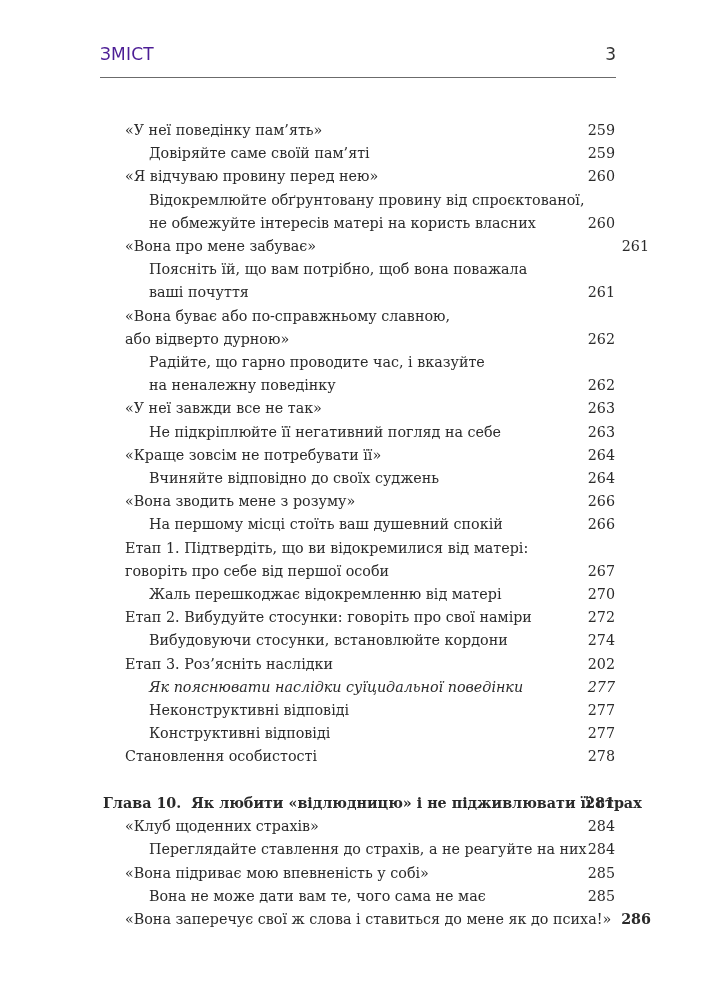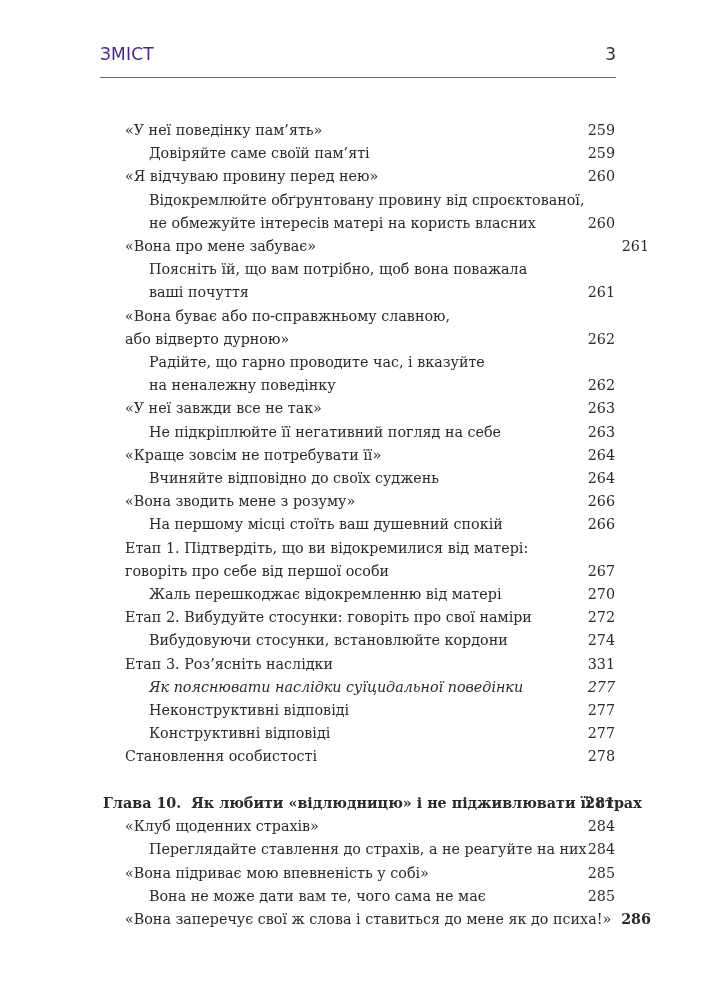--- a/index.html
+++ b/index.html
@@ -101,21 +101,21 @@
     <div class="entry lvl1" style="top: 606.2px; height: 23.2px;">
       <span class="text" style="top: 0px;">Етап 2. Вибудуйте стосунки: говоріть про свої наміри</span>
       <span class="page" style="top: 0px;">272</span>
     </div>
     <div class="entry lvl2" style="top: 629.4px; height: 23.2px;">
       <span class="text" style="top: 0px;">Вибудовуючи стосунки, встановлюйте кордони</span>
       <span class="page" style="top: 0px;">274</span>
     </div>
     <div class="entry lvl1" style="top: 652.6px; height: 23.2px;">
       <span class="text" style="top: 0px;">Етап 3. Роз’ясніть наслідки</span>
-      <span class="page" style="top: 0px;">331</span>
+      <span class="page" style="top: 0px;">202</span>
     </div>
     <div class="entry lvl2" style="top: 675.8px; height: 23.2px; font-style: italic;">
       <span class="text" style="top: 0px;">Як пояснювати наслідки суїцидальної поведінки</span>
       <span class="page" style="top: 0px;">277</span>
     </div>
     <div class="entry lvl2" style="top: 699px; height: 23.2px;">
       <span class="text" style="top: 0px;">Неконструктивні відповіді</span>
       <span class="page" style="top: 0px;">277</span>
     </div>
     <div class="entry lvl2" style="top: 722.2px; height: 23.2px;">

